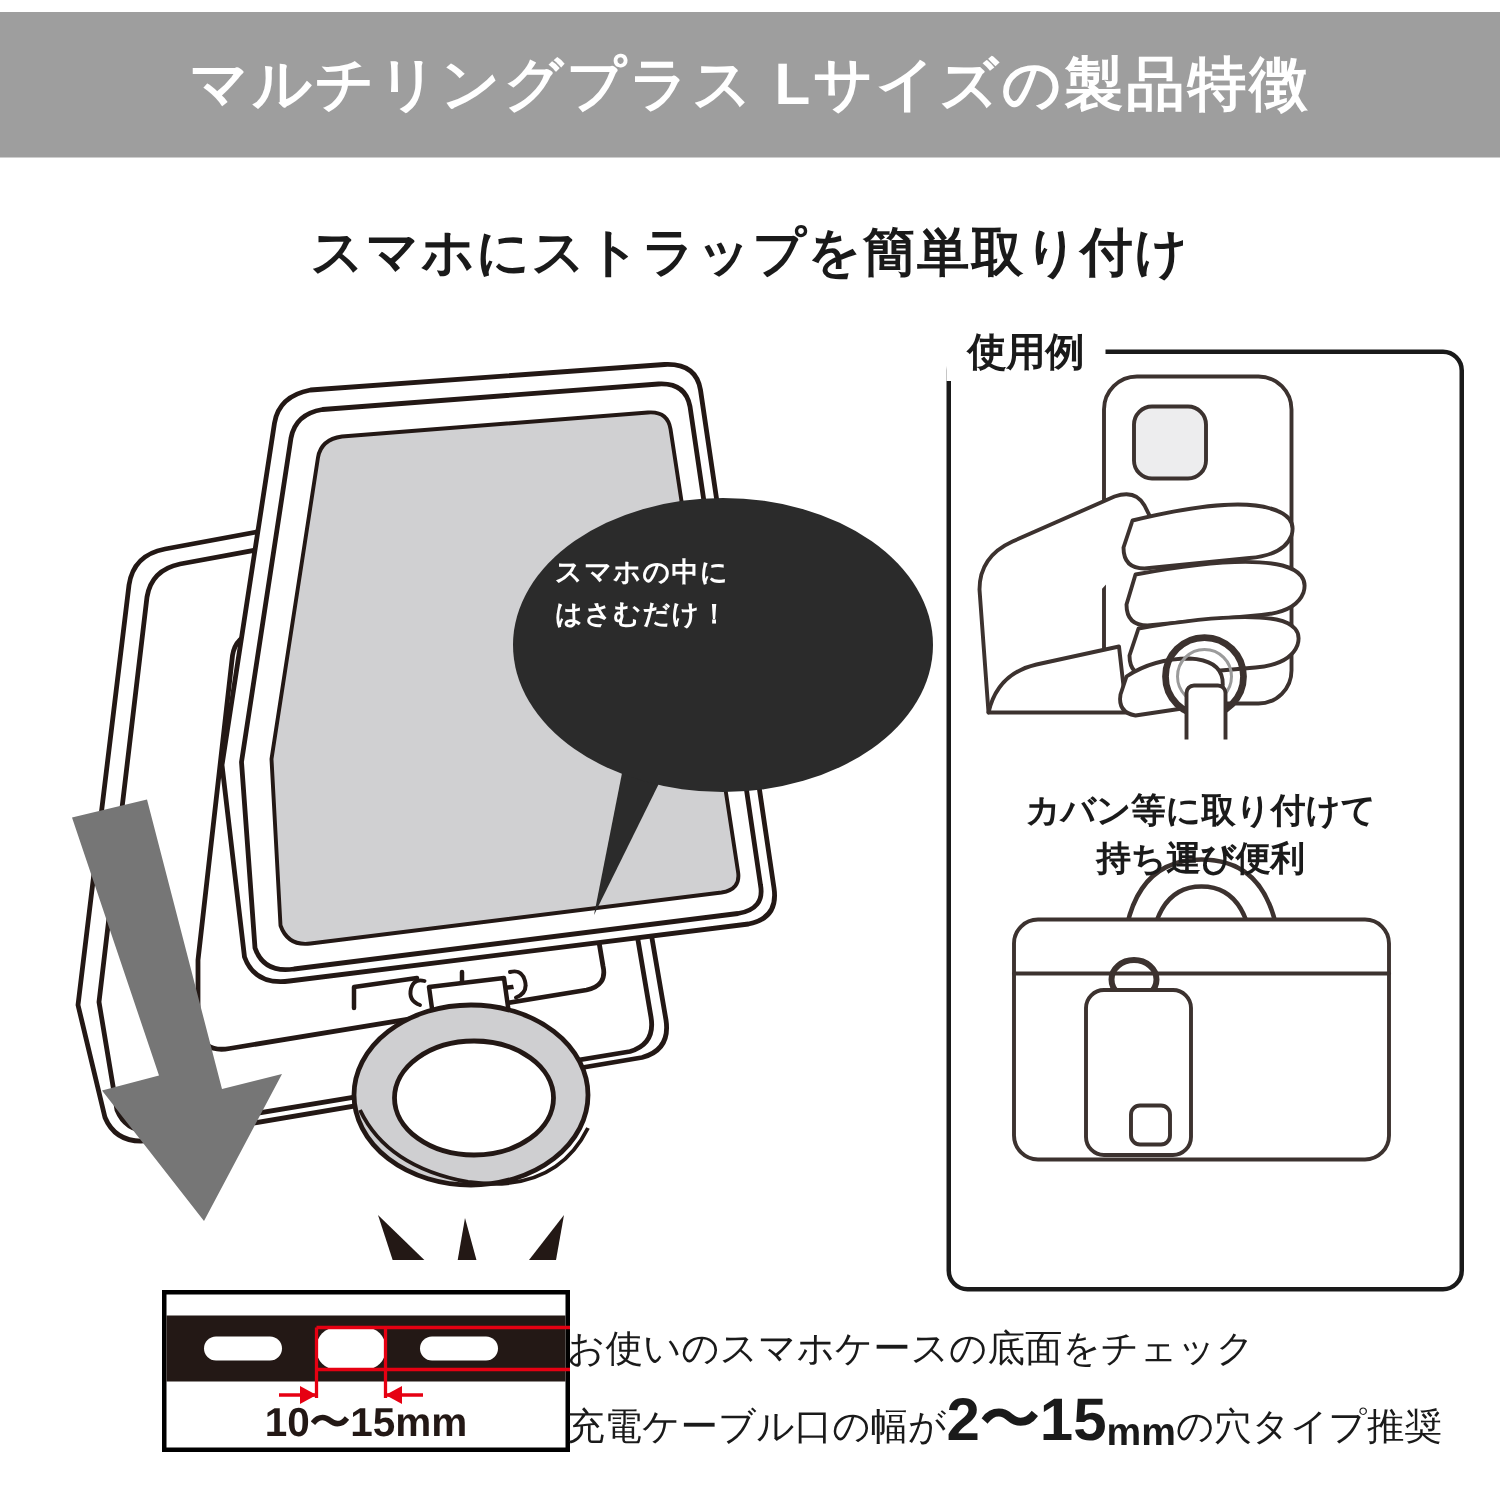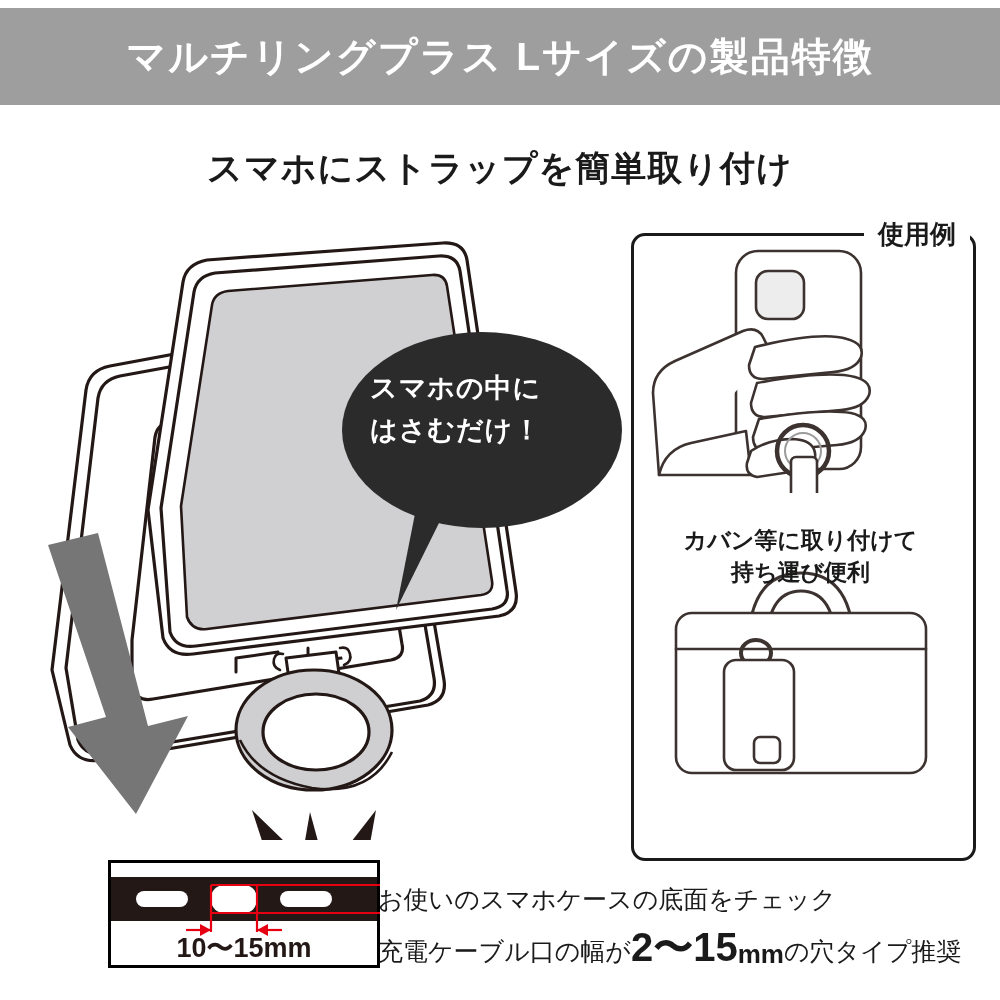--- a/index.html
+++ b/index.html
@@ -27,31 +27,31 @@
   }
 
   
   .illus-left{position:absolute;left:40px;top:240px;width:560px;height:600px;}
   .illus-left svg{display:block;}
 
   
   .bubble-wrap{position:absolute;left:330px;top:310px;width:300px;height:360px;}
   .bubble-text{
     position:absolute;left:40px;top:58px;width:210px;
-    color:#ffffff;font-size:27px;font-weight:700;line-height:1.55;
+    color:#ffffff;font-size:18px;font-weight:700;line-height:1.55;
     text-align:left;letter-spacing:1px;
   }
 
   
   .use-panel{
     position:absolute;left:631px;top:233px;width:339px;height:622px;
     border:3px solid #1a1a1a;border-radius:14px;
   }
   .use-panel-legend{
-    position:absolute;left:631px;top:214px;width:339px;text-align:right;
+    position:absolute;left:631px;top:214px;width:339px;text-align:left;
   }
   .use-panel-legend span{
     background:#ffffff;padding:0 14px;font-size:26px;font-weight:700;color:#1a1a1a;
     line-height:40px;display:inline-block;
   }
   .panel-fig{position:absolute;left:0;right:0;display:flex;justify-content:center;}
   .fig-hand{top:10px;}
   .fig-bag{top:322px;}
   .panel-cap{
     position:absolute;left:0;width:339px;text-align:center;

